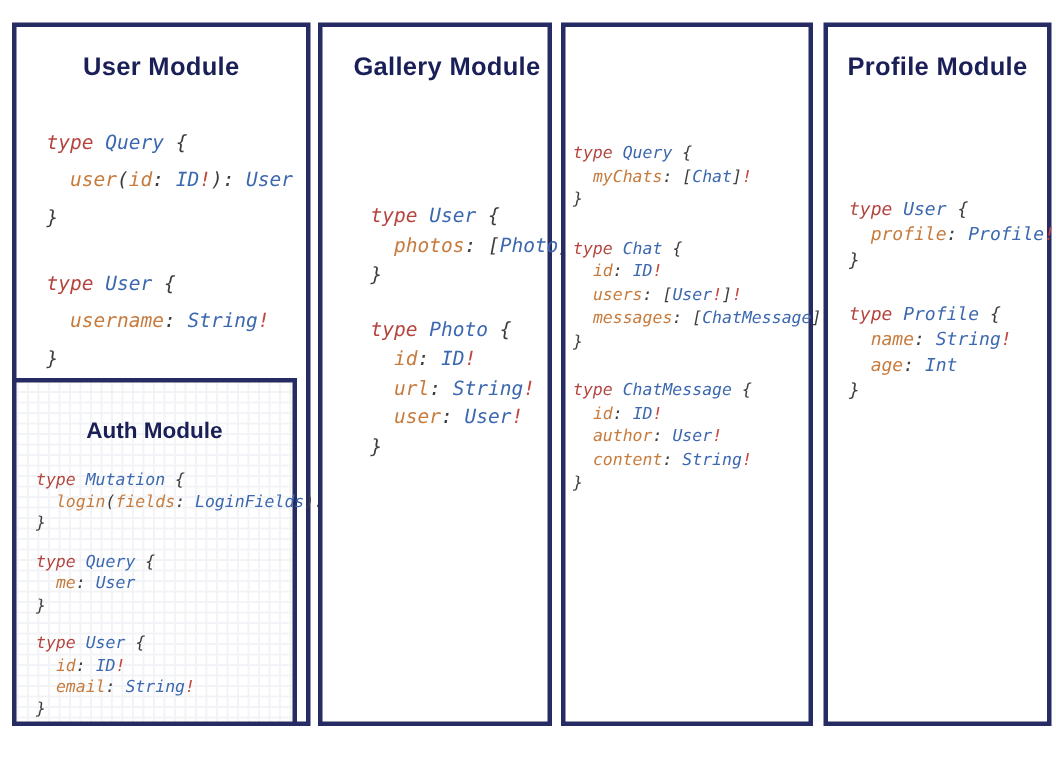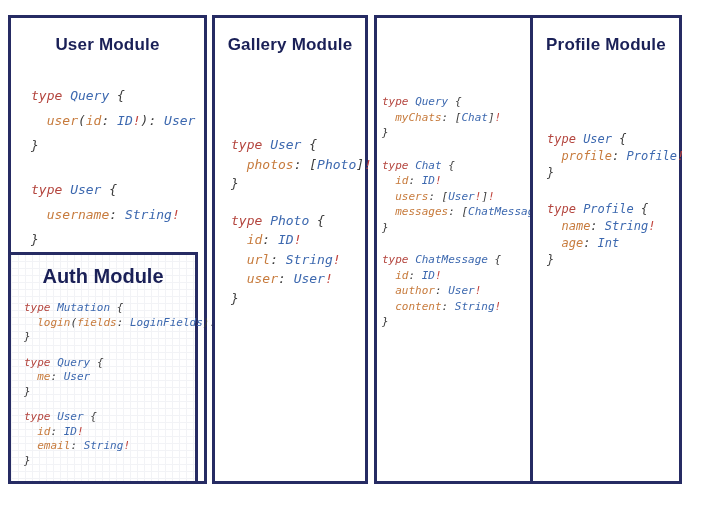--- a/index.html
+++ b/index.html
@@ -3,23 +3,23 @@
 <meta charset="utf-8">
 <style>
   html,body{margin:0;padding:0;background:#ffffff;}
   body{width:704px;height:511px;position:relative;overflow:hidden;
        font-family:"Liberation Sans","DejaVu Sans",sans-serif;}
   .canvas{position:absolute;left:0;top:0;width:704px;height:511px;background:#fff;}
 
   .panel{position:absolute;top:15px;height:469px;box-sizing:border-box;
          background:#fff;border:3px solid #262b63;}
   #panel-user{left:8px;width:199px;}
-  #panel-gallery{left:212px;width:156px;}
+  #panel-gallery{left:212px;width:156px;padding-left:16px;}
   #panel-chat{left:374px;width:168px;}
-  #panel-profile{left:530px;width:152px;}
+  #panel-profile{left:549px;width:152px;}
 
   .panel-title{margin:16px 2px 0 2px;text-align:center;font-weight:700;
                font-size:17px;line-height:21px;color:#1a2057;letter-spacing:.2px;}
 
   .code{font-family:"DejaVu Sans Mono","Liberation Mono",monospace;
         white-space:pre;color:#3d3d3d;}
   .code-block{margin:0;font-style:italic;}
   .code-line{margin:0;}
 
   
@@ -38,22 +38,22 @@
   #panel-profile .code{margin-top:76px;padding-left:14px;font-size:12px;}
   #panel-profile .code-line{line-height:17px;}
   #panel-profile .code-block + .code-block{margin-top:19px;}
 
   
   .auth-box{position:absolute;left:-3px;top:234px;width:184px;height:226px;
             box-sizing:content-box;border:3px solid #262b63;background-color:#fff;
             background-image:linear-gradient(90deg,#f2f3f6 1px,transparent 1px),
                              linear-gradient(0deg,#f2f3f6 1px,transparent 1px);
             background-size:7px 7px;}
-  .auth-title{margin:12px 2px 0 2px;text-align:center;font-weight:700;
-              font-size:20px;line-height:18px;color:#1a2057;}
+  .auth-title{margin:24px 2px 0 2px;text-align:center;font-weight:700;
+              font-size:15px;line-height:18px;color:#1a2057;}
   .auth-box .code{margin-top:16px;padding-left:13px;font-size:11px;}
   .auth-box .code-line{line-height:14.5px;}
   .auth-box .code-block + .code-block{margin-top:11px;}
 
   
   .tk-kw{color:#b4453e;}
   .tk-ty{color:#3c68af;}
   .tk-fl{color:#c77b3d;}
   .tk-bg{color:#c2453e;}
   .tk-pu{color:#3d3d3d;}

